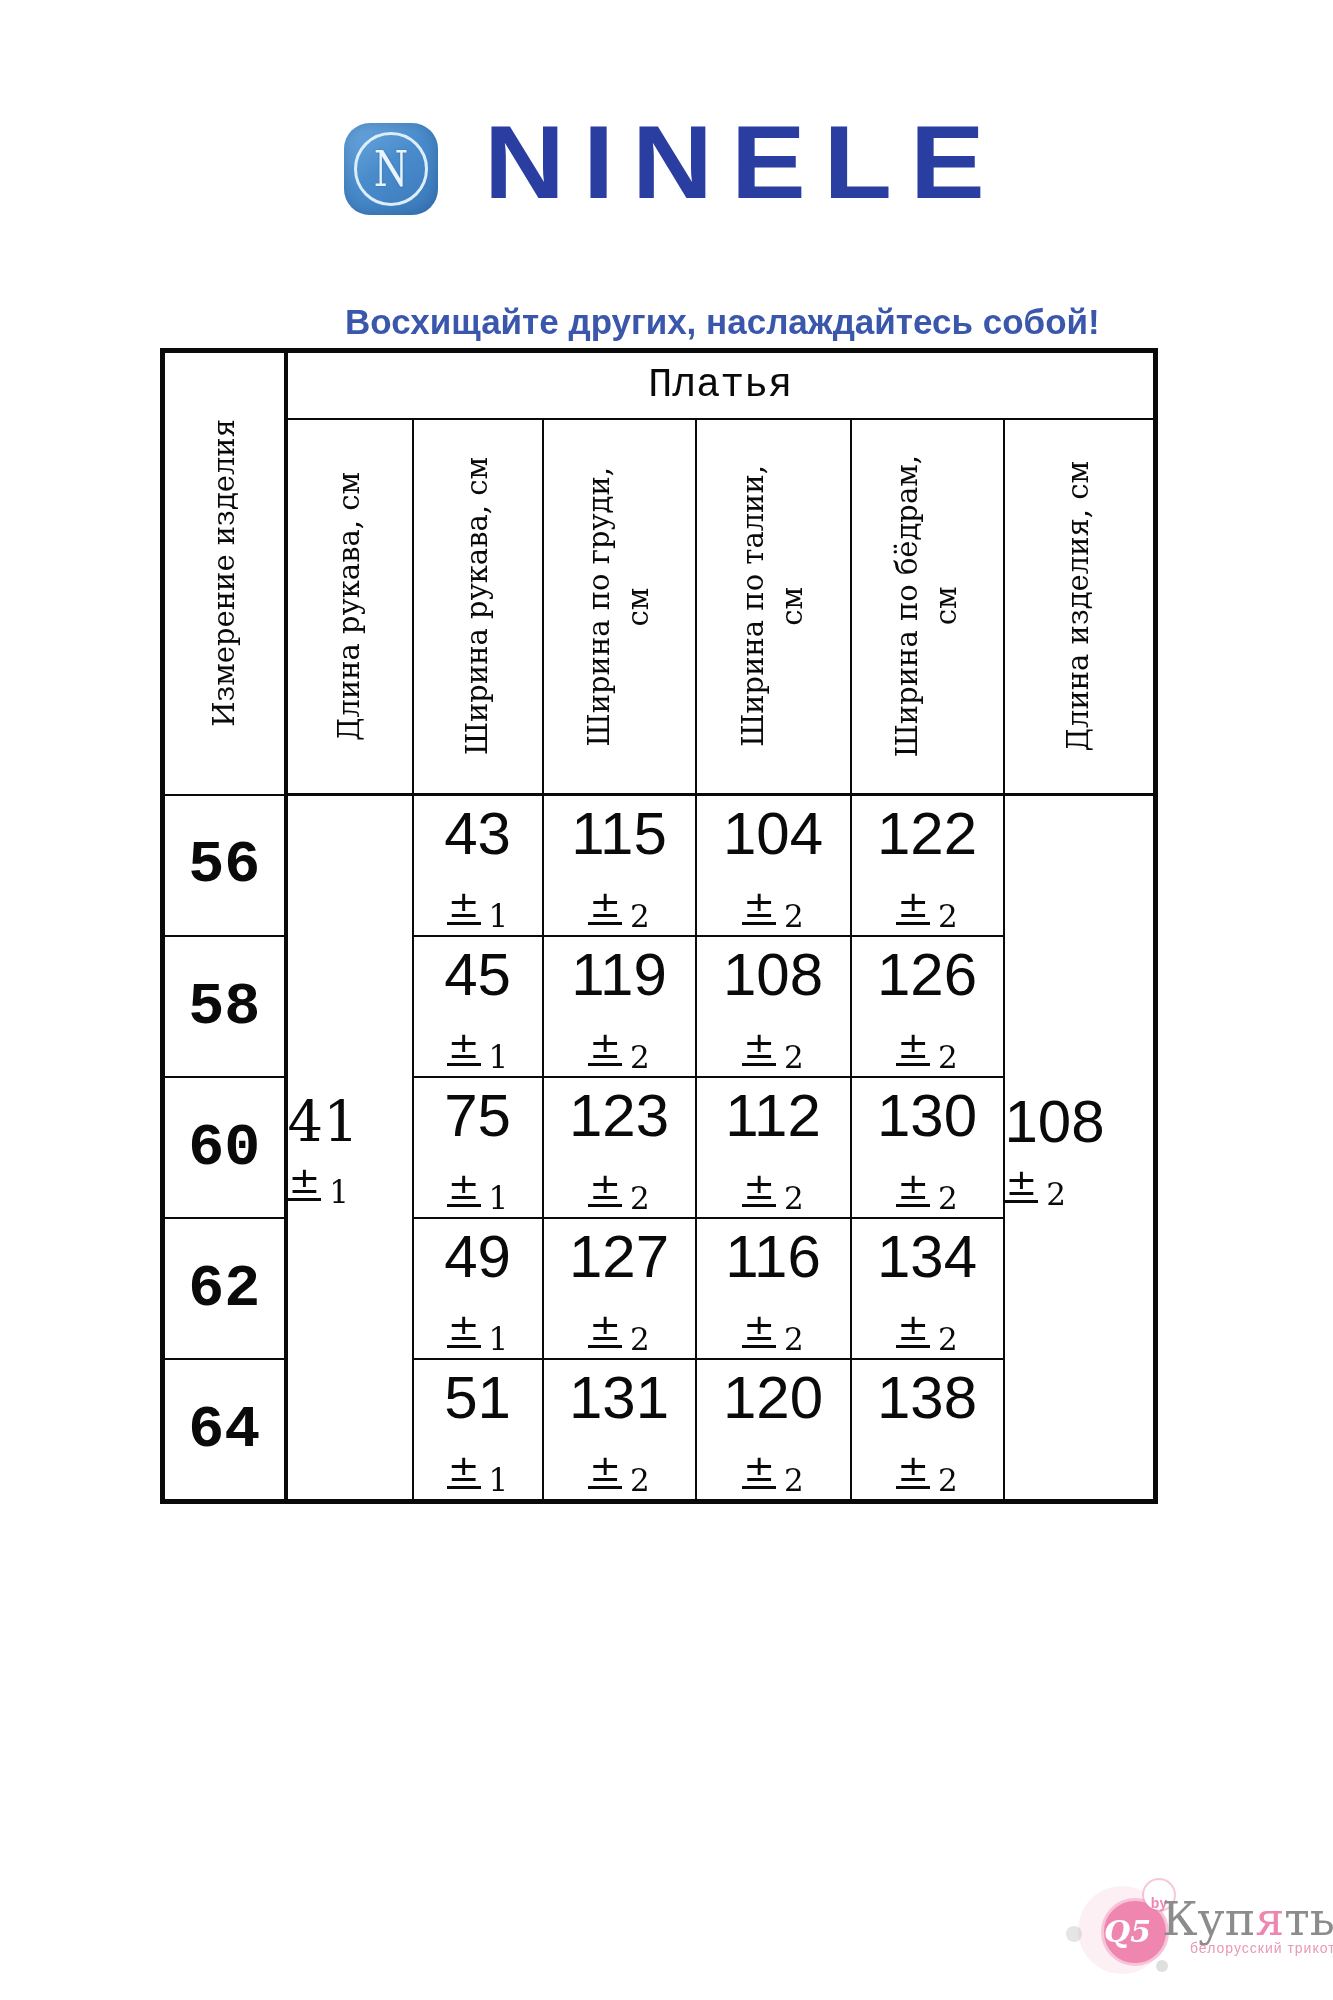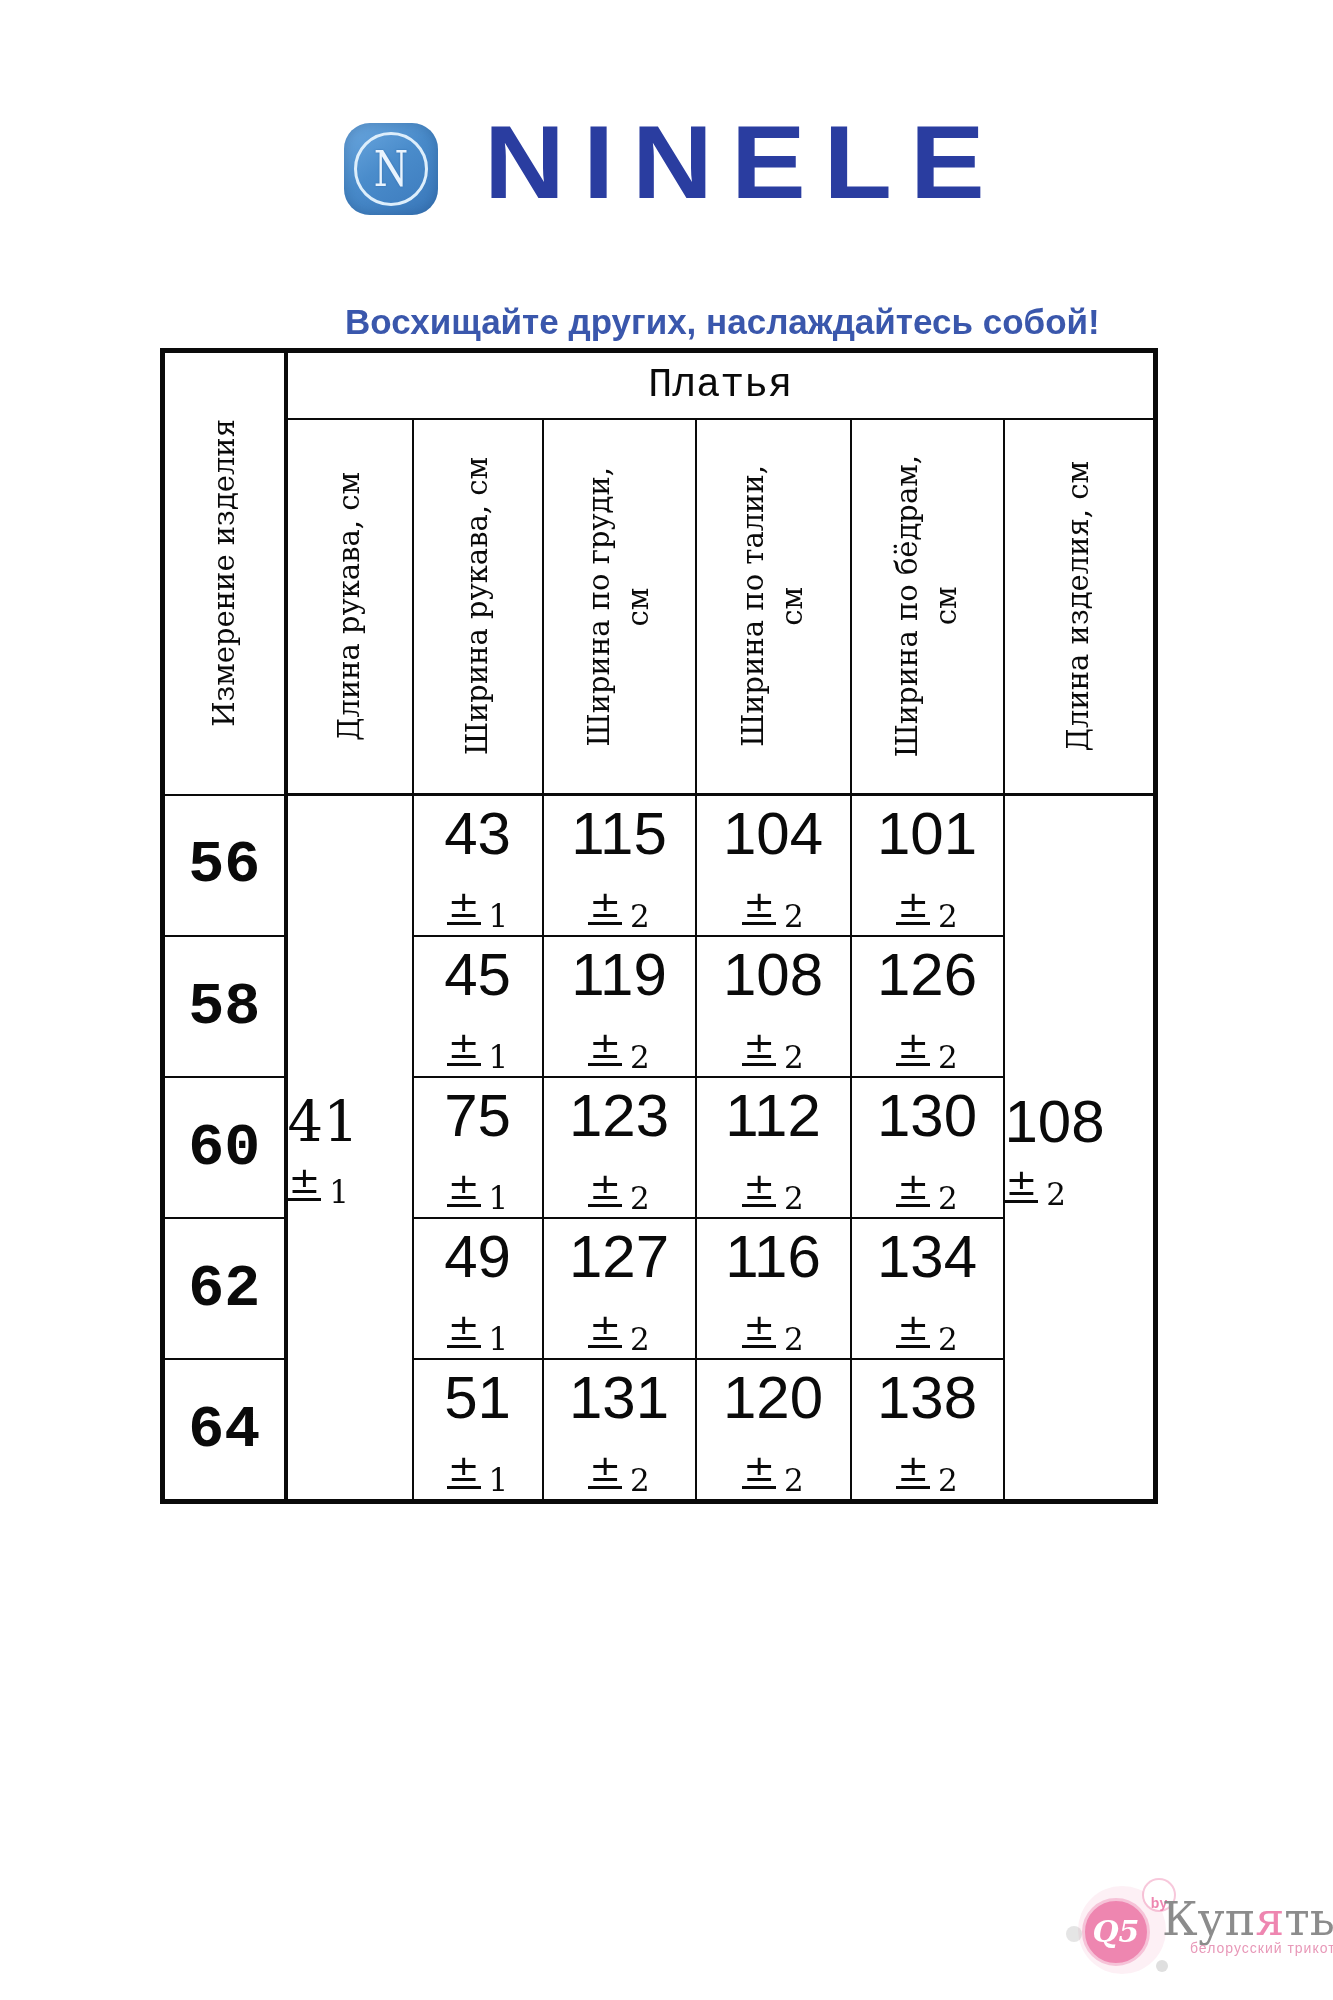--- a/index.html
+++ b/index.html
@@ -56,22 +56,22 @@
   .num-serif{font-family:"DejaVu Serif",serif;font-size:56px;line-height:1;}
 
   
   .wm{position:absolute;left:1060px;top:1868px;width:273px;height:120px;}
   .wm .bub1{position:absolute;left:18px;top:18px;width:88px;height:88px;border-radius:50%;
       background:rgba(238,134,176,.12);}
   .wm .bub2{position:absolute;left:6px;top:58px;width:16px;height:16px;border-radius:50%;
       background:rgba(150,150,150,.25);}
   .wm .bub3{position:absolute;left:96px;top:92px;width:12px;height:12px;border-radius:50%;
       background:rgba(150,150,150,.30);}
-  .wm .q5circle{position:absolute;left:22px;top:30px;width:62px;height:62px;border-radius:50%;
-      background:#ee86b0;border:3px solid #f6c3d8;display:flex;align-items:center;justify-content:center;}
+  .wm .q5circle{position:absolute;left:41px;top:30px;width:62px;height:62px;border-radius:50%;
+      background:#ee86b0;border:3px solid #f6c3d8;display:flex;align-items:center;}
   .wm .q5text{font-family:"DejaVu Serif",serif;font-style:italic;font-weight:bold;
       font-size:30px;color:#ffffff;line-height:1;}
   .wm .bybubble{position:absolute;left:84px;top:12px;width:30px;height:30px;border-radius:50%;
       background:#ffffff;box-shadow:0 0 0 2px rgba(238,134,176,.45);
       display:flex;align-items:flex-end;justify-content:center;}
   .wm .bytext{font-size:14px;font-weight:bold;color:#ee86b0;line-height:1;}
   .wm .kupyat{position:absolute;left:102px;top:28px;font-family:"DejaVu Serif",serif;
       font-size:46px;line-height:1;color:#8c8c8c;white-space:nowrap;}
   .wm .kupyat .pinkletter{color:#ee86b0;}
   .wm .subtitle{position:absolute;left:130px;top:72px;font-size:14px;color:#e898b8;
@@ -164,21 +164,21 @@
           </div>
         </td>
     <td>
           <div class="cellbox">
       <span class="num">104</span>
       <span class="tol"><span class="pm">±</span><span class="tnum">2</span></span>
           </div>
         </td>
     <td>
           <div class="cellbox">
-      <span class="num">101</span>
+      <span class="num">122</span>
       <span class="tol"><span class="pm">±</span><span class="tnum">2</span></span>
           </div>
         </td>
     <td rowspan="5">
       <div class="mergedbox">
         <span class="num">108</span>
         <span class="tol"><span class="pm">±</span><span class="tnum">2</span></span>
       </div>
     </td>
   </tr>

